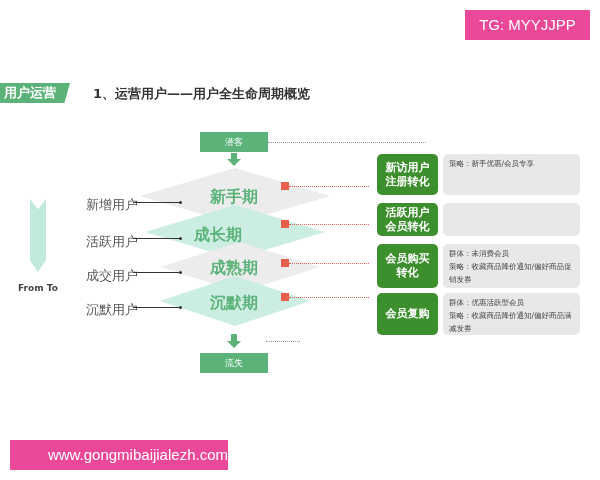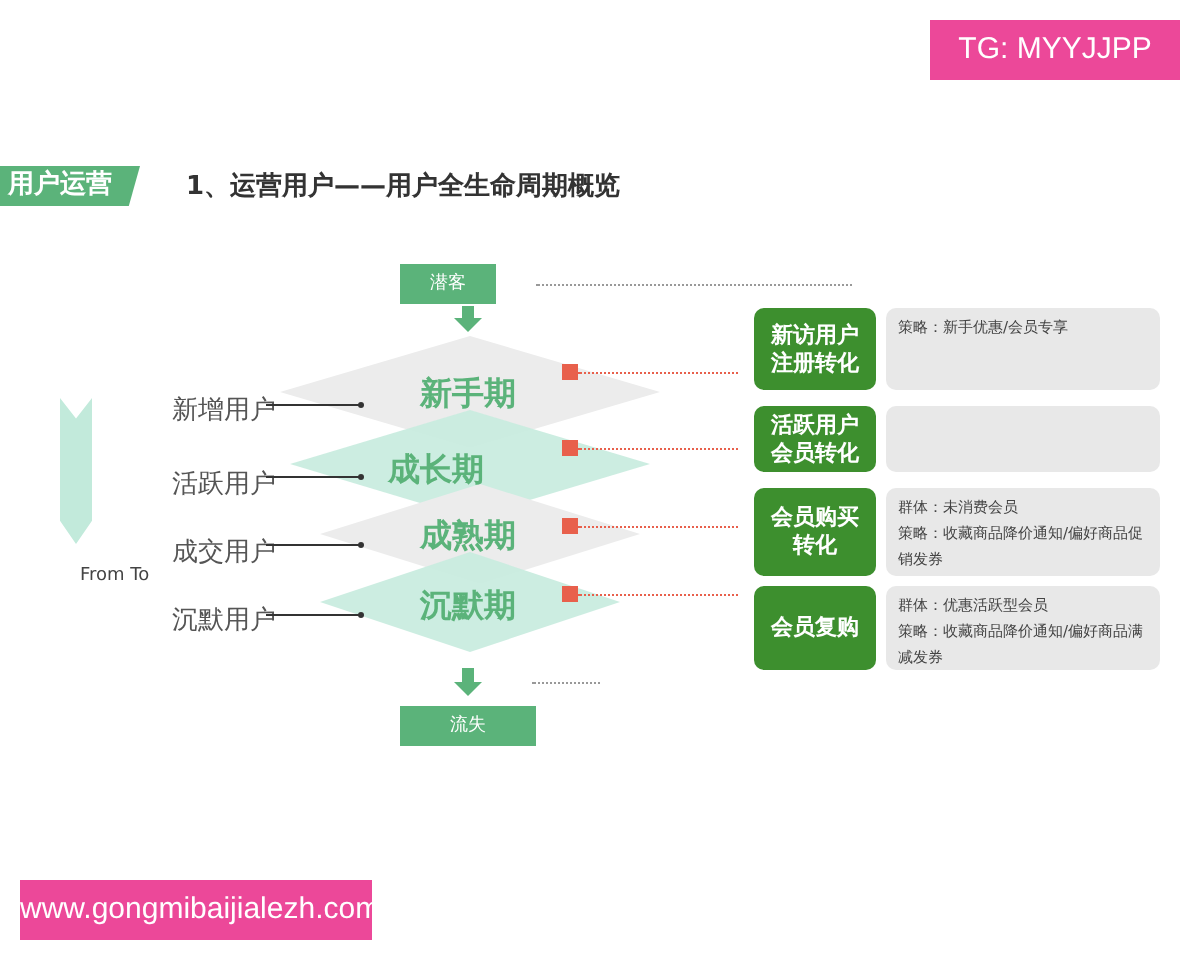--- a/index.html
+++ b/index.html
@@ -1,45 +1,45 @@
 <!DOCTYPE html>
 <html><head>
 <meta charset="utf-8">
 <style>
   html, body { margin:0; padding:0; }
   body { width:600px; height:480px; position:relative; background:#ffffff; overflow:hidden;
          font-family:"DejaVu Sans", "Liberation Sans", sans-serif; }
   .abs { position:absolute; }
   .watermark { background:#ec4899; color:#ffffff; font-family:"Liberation Sans", sans-serif; }
   .wm-top { left:465px; top:10px; width:125px; height:30px; font-size:15px; line-height:30px; text-align:center; }
-  .wm-bottom { left:10px; top:440px; width:176px; height:30px; font-size:15px; line-height:30px; text-align:left; }
+  .wm-bottom { left:10px; top:440px; width:218px; height:30px; font-size:15px; line-height:30px; text-align:right; }
   .section-tag { left:0; top:83px; width:70px; height:20px; background:#5bb37a;
                  clip-path:polygon(0 0,100% 0,92% 100%,0 100%);
                  color:#fff; font-weight:bold; font-size:13px; line-height:20px; padding-left:4px; box-sizing:border-box; }
   .page-title { left:93px; top:84px; font-size:13px; font-weight:bold; color:#333; line-height:20px; }
   .box-green { background:#5bb37a; color:#fff; font-size:9px; text-align:center; }
-  .box-top { left:200px; top:132px; width:48px; height:20px; line-height:20px; }
+  .box-top { left:200px; top:132px; width:68px; height:20px; line-height:20px; }
   .box-bottom { left:200px; top:353px; width:68px; height:20px; line-height:20px; }
   .dotted-gray { border-top:1px dotted #999; height:0; }
   .stem { background:#5bb37a; }
   .diamond { clip-path:polygon(50% 0,100% 50%,50% 100%,0 50%); }
   .diamond-gray { background:#ececec; }
   .diamond-mint { background:#c9ecdf; opacity:0.95; }
   .stage-label { color:#5bb37a; font-weight:bold; font-size:16px; text-align:center; }
   .user-label { font-size:13px; color:#555; }
   .connector { height:1px; background:#333; }
   .connector-dot { width:3px; height:3px; border-radius:50%; background:#333; }
   .red-square { width:8px; height:8px; background:#e8604c; }
   .dotted-red { border-top:1px dotted #e8604c; height:0; }
   .action-box { background:#3d8f2e; color:#fff; font-weight:bold; font-size:11px; text-align:center;
                 border-radius:5px; display:flex; align-items:center; justify-content:center; line-height:14px; }
   .info-box { background:#e8e8e8; border-radius:5px; font-size:7.5px; color:#444; padding:3px 6px; box-sizing:border-box; line-height:14px; }
   .from-to-arrow { left:30px; top:199px; width:16px; height:73px; background:#c2eadb;
                    clip-path:polygon(0 0,50% 14%,100% 0,100% 84%,50% 100%,0 84%); }
-  .from-to-label { left:18px; top:283px; font-size:9px; font-weight:normal; color:#444;margin-left:22px; }
+  .from-to-label { left:18px; top:283px; font-size:9px; font-weight:bold; color:#444; }
 </style>
 </head>
 <body>
 
 <div class="abs watermark wm-top">TG: MYYJJPP</div>
 <div class="abs watermark wm-bottom">www.gongmibaijialezh.com</div>
 
 <div class="abs section-tag">用户运营</div>
 <div class="abs page-title">1、运营用户——用户全生命周期概览</div>
 

